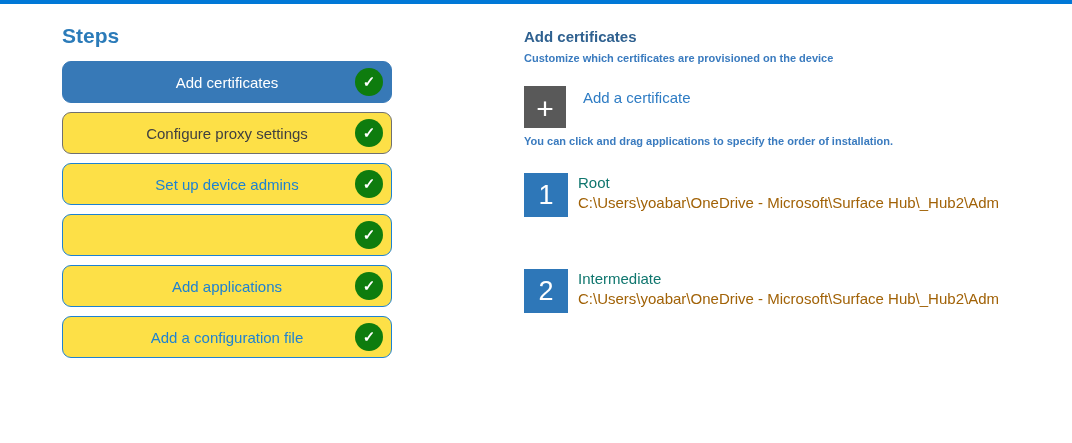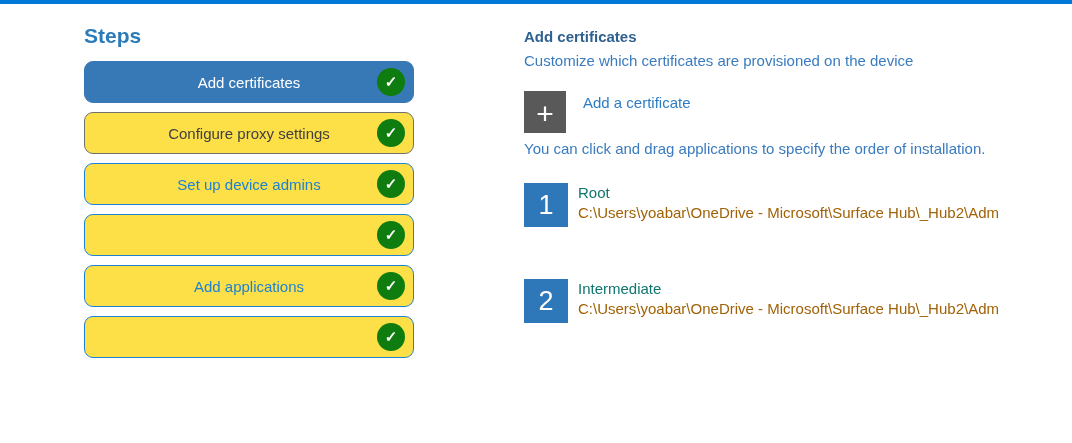--- a/index.html
+++ b/index.html
@@ -1,37 +1,37 @@
 <!DOCTYPE html>
 <html><head>
 <meta charset="utf-8">
 <style>
   * { margin:0; padding:0; box-sizing:border-box; }
   html,body { width:1072px; height:443px; background:#ffffff; overflow:hidden;
     font-family:"Liberation Sans", sans-serif; }
   .top-bar { position:absolute; left:0; top:0; width:1072px; height:4px; background:#0078d7; }
 
   
-  .steps-panel { position:absolute; left:84px; top:24px; width:330px; }
+  .steps-panel { position:absolute; left:62px; top:24px; width:330px; }
   .steps-title { font-size:21px; font-weight:bold; color:#2b7bb9; margin:0 0 13px 0; }
   .step { position:relative; width:330px; height:42px; margin-bottom:9px;
     border-radius:9px; display:flex; align-items:center; justify-content:center;
     font-size:15px; cursor:pointer; background:#fde047; }
   .step.default { border:1.5px solid #1e82d2; color:#1e82d2; }
   .step.neutral { border:1.5px solid #707070; color:#404040; }
   .step.active  { border:1.5px solid #3779b7; background:#3779b7; color:#ffffff; }
   .check { position:absolute; right:8px; top:50%; transform:translateY(-50%);
     width:28px; height:28px; border-radius:50%; background:#0e7c0e;
     display:flex; align-items:center; justify-content:center;
     color:#ffffff; font-size:15px; font-weight:bold; }
 
   
   .content { position:absolute; left:524px; top:28px; width:520px; }
   .section-title { font-size:15px; font-weight:bold; color:#2f6190; }
-  .section-sub { font-size:15px; color:#3a7bbf; margin-top:7px; }
+  .section-sub { font-size:11px; color:#3a7bbf; margin-top:7px;font-weight:bold; }
 
   .add-cert-row { display:flex; margin-top:22px; cursor:pointer; }
   .plus-box { width:42px; height:42px; background:#595959; flex:0 0 42px;
     display:flex; align-items:center; justify-content:center; }
   .plus-glyph { color:#ffffff; font-size:30px; font-weight:300; line-height:1;
     transform:translateY(2px); }
   .add-cert-label { font-size:15px; color:#2e7cc4; margin-left:17px; margin-top:3px; }
 
   .install-order-title { margin-top:27px; }
   .install-list { margin-top:14px; }
@@ -66,20 +66,21 @@
     <span class="check">✓</span>
   </div>
   <div class="step default">
     <span class="check">✓</span>
   </div>
   <div class="step default">
     <span>Add applications</span>
     <span class="check">✓</span>
   </div>
   <div class="step default">
+    <span>Add a configuration file</span>
     <span class="check">✓</span>
   </div>
 </div>
 
 <div class="content">
   <div class="section-title">Add certificates</div>
   <div class="section-sub">Customize which certificates are provisioned on the device</div>
 
   <div class="add-cert-row">
     <div class="plus-box">

